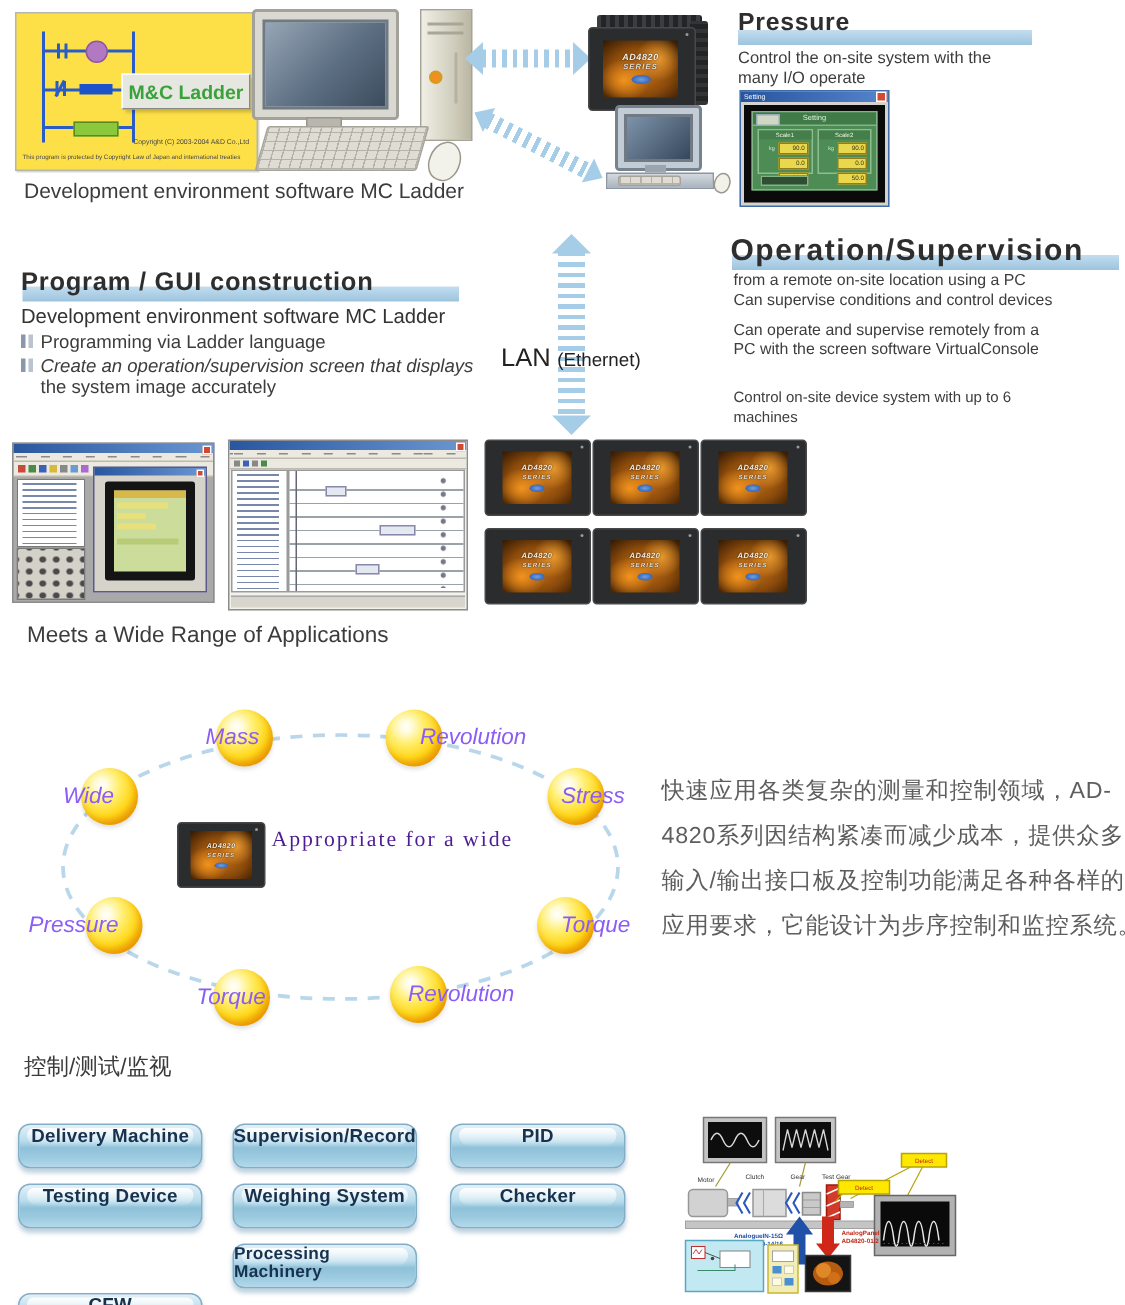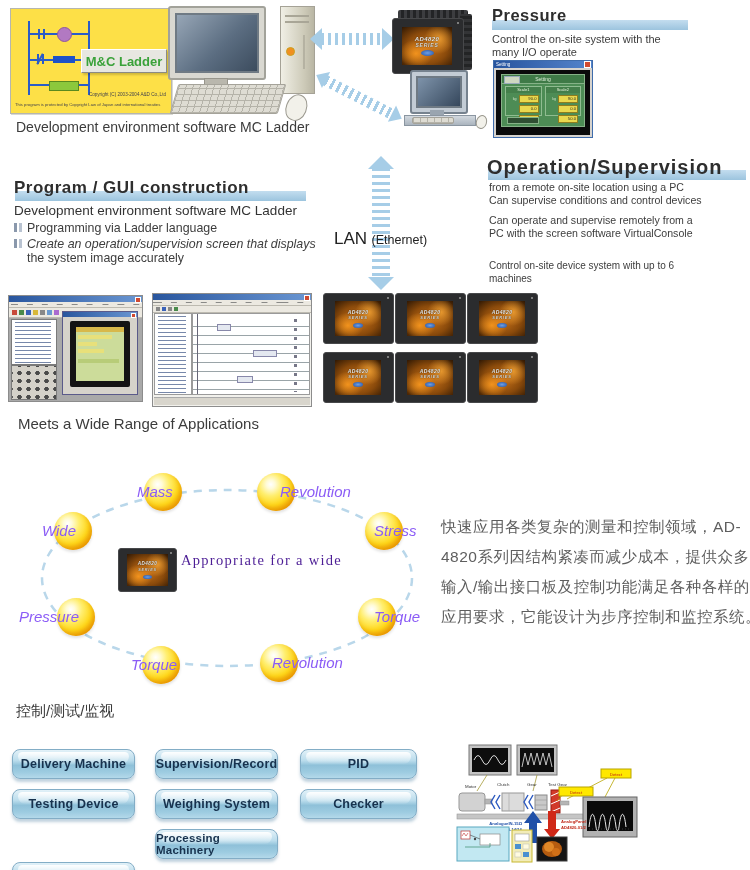--- a/index.html
+++ b/index.html
@@ -84,21 +84,21 @@
 
   
   .bub{position:absolute;width:38px;height:38px;border-radius:50%;
        background:radial-gradient(circle at 36% 30%, #ffffff 0%, #fffbd8 12%, #ffee6e 32%, #ffd81a 58%, #f8ab00 80%, #ef9200 100%);
        box-shadow:inset -2px -3px 5px rgba(205,110,0,.4), 0 2px 3px rgba(0,0,0,.12);}
   .bub-label{position:absolute;font-size:15px;color:#8b5cf6;white-space:nowrap;font-style:italic;}
 
   
   .btn{position:absolute;height:28px;border-radius:8px;border:1px solid #83adc6;cursor:pointer;
        background:linear-gradient(180deg,#e2f1f8 0%,#badcec 38%,#8fc1d9 55%,#9ecce1 80%,#b4d9ea 100%);
-       box-shadow:0 3px 3px rgba(130,165,190,.5);display:flex;align-items:center;justify-content:center;}
+       box-shadow:0 3px 3px rgba(130,165,190,.5);display:flex;justify-content:center;}
   .btn:before{content:"";position:absolute;left:5px;right:5px;top:2px;height:12px;border-radius:6px 6px 10px 10px;
        background:linear-gradient(180deg,rgba(255,255,255,.95),rgba(255,255,255,.05));}
   .btn span{position:relative;font-size:12.5px;font-weight:bold;color:#17324e;letter-spacing:.2px;}
 
   .cn{position:absolute;font-size:15.5px;color:#5e5e5e;white-space:nowrap;letter-spacing:.5px;}
 </style>
 </head>
 <body>
 
 <div id="page">

